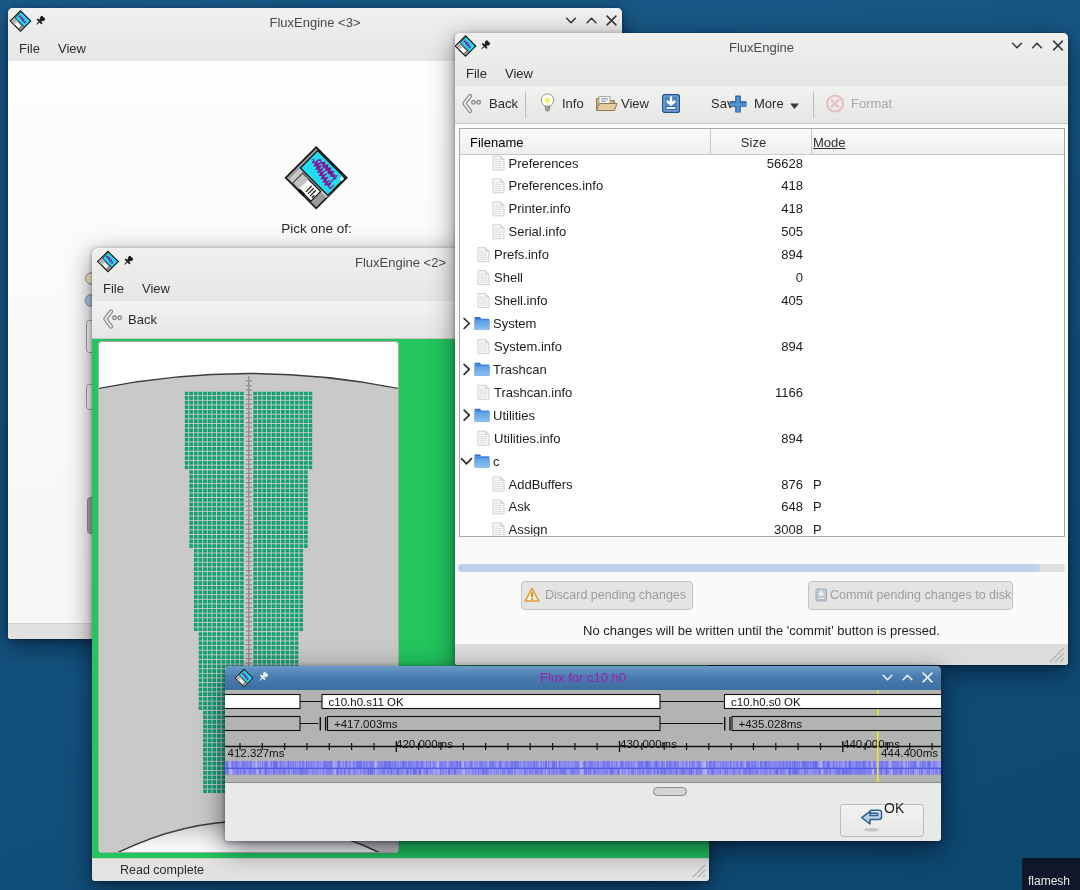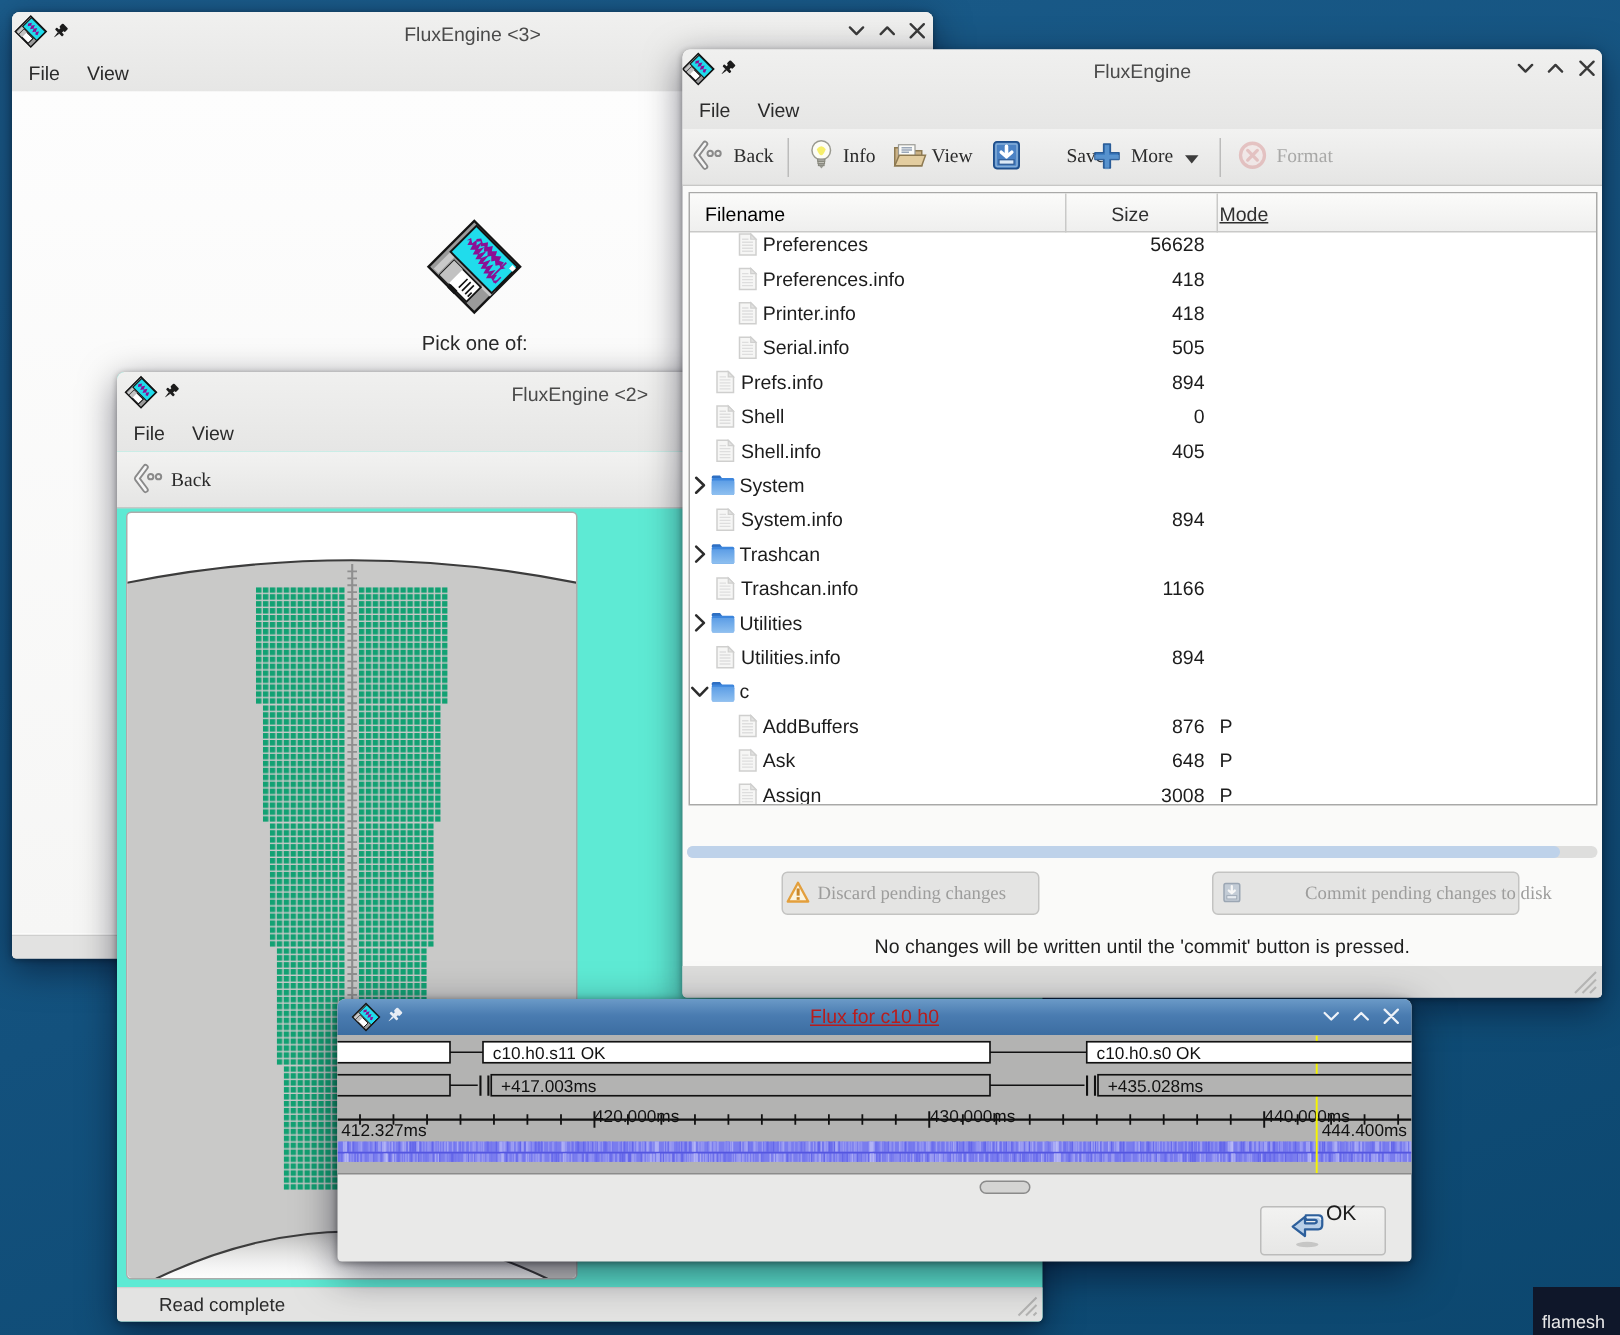--- a/index.html
+++ b/index.html
@@ -1,21 +1,21 @@
 <!DOCTYPE html>
 <html><head><meta charset="utf-8"><style>
 * { margin:0; padding:0; box-sizing:border-box; }
 html,body { width:1080px; height:890px; overflow:hidden; font-family:"Liberation Sans",sans-serif; }
 body { background: linear-gradient(160deg, #1b5c8b 0%, #13517d 55%, #0c476f 100%); position:relative; }
 .win { position:absolute; border-radius:5px 5px 3px 3px; box-shadow: 0 7px 24px rgba(0,0,20,0.5), 0 1px 4px rgba(0,0,0,0.35); }
 .chrome { position:absolute; left:0; right:0; top:0; background:linear-gradient(#f0f0ef, #e6e6e5); border-radius:5px 5px 0 0; }
 .title { position:absolute; width:100%; text-align:center; font-size:13px; color:#4a4a4a; top:7px; }
 .menu { position:absolute; font-size:13px; color:#2b2b2b; }
 svg { position:absolute; left:0; top:0; }
-.tb-label { position:absolute; font-size:13px; color:#2b2b2b;font-family:Liberation Serif, serif; }
+.tb-label { position:absolute; font-size:13px; color:#2b2b2b; }
 </style></head>
 <body>
 
 <div class="win" style="left:8px; top:8px; width:614px; height:631px; background:#fbfbfa;">
   <div class="chrome" style="height:53px;"></div>
   <div class="title">FluxEngine &lt;3&gt;</div>
   <div class="menu" style="left:11px; top:33px;">File</div>
   <div class="menu" style="left:50px; top:33px;">View</div>
   <div style="position:absolute; left:0; top:53px; right:0; bottom:17px; background:linear-gradient(#fdfdfd,#f6f6f5);"></div>
   <div style="position:absolute; left:0; bottom:0; height:16.5px; width:100%; background:#e2e2e1; border-top:1px solid #cfcfce; border-radius:0 0 3px 3px;"></div>
@@ -58,21 +58,21 @@
 
     <circle cx="91.5" cy="278.5" r="5.8" fill="#fdf0c0" stroke="#8a8a8a" stroke-width="1"></circle>
     <circle cx="91" cy="300.5" r="5.8" fill="#aecbe8" stroke="#8a8a8a" stroke-width="1"></circle>
     <rect x="86.5" y="320.5" width="30" height="32" rx="3" fill="#fff" stroke="#9f9f9e" stroke-width="1"></rect>
     <rect x="86.5" y="384.5" width="30" height="25" rx="3" fill="#fff" stroke="#9f9f9e" stroke-width="1"></rect>
     <rect x="93.5" y="439.5" width="30" height="14" rx="3" fill="#fff" stroke="#9f9f9e" stroke-width="1"></rect>
     <rect x="87.5" y="497.5" width="20" height="36" rx="3" fill="#b2afad" stroke="#98918d" stroke-width="1"></rect>
   </svg>
 </div>
 
-<div class="win" style="left:78px; top:248px; width:617px; height:633px; background:#5eead4;">
+<div class="win" style="left:92px; top:248px; width:617px; height:633px; background:#22c55e;">
   <div class="chrome" style="height:53px;"></div>
   <div class="title">FluxEngine &lt;2&gt;</div>
   <div class="menu" style="left:11px; top:33px;">File</div>
   <div class="menu" style="left:50px; top:33px;">View</div>
   <div style="position:absolute; left:0; top:53px; width:100%; height:38px; background:linear-gradient(#f2f2f1,#e5e5e4); border-bottom:1px solid #c7c7c6;"></div>
   <div class="tb-label" style="left:36px; top:64px; font-size:13px;">Back</div>
   <div style="position:absolute; left:0; bottom:0; height:23px; width:100%; background:#e3e3e2; border-top:1px solid #d2d2d1; border-radius:0 0 3px 3px;"></div>
   <div style="position:absolute; left:8px; bottom:4.5px; font-size:12.5px; color:#2b2b2b;margin-left:20px;">Read complete</div>
   <svg width="617" height="633" viewBox="93 248 617 633">
     <defs>
@@ -155,21 +155,21 @@
   <div style="position:absolute; left:358px; top:102px; font-size:13px; color:#2f2f2f;text-decoration:underline;">Mode</div>
   <div style="position:absolute; left:255px; top:96px; width:1px; height:26px; background:#c9c9c8;"></div>
   <div style="position:absolute; left:356px; top:96px; width:1px; height:26px; background:#c9c9c8;"></div>
 
   <div style="position:absolute; left:2.5px; top:531px; width:607px; height:8px; border-radius:4px; background:#dededd;"></div>
   <div style="position:absolute; left:2.5px; top:531px; width:582px; height:8px; border-radius:4px; background:#bed2ea;"></div>
 
   <div style="position:absolute; left:65.5px; top:548px; width:172.5px; height:29px; background:#e4e4e3; border:1px solid #c3c3c2; border-radius:4px;"></div>
   <div class="tb-label" style="left:90px; top:555px; color:#9d9d9c; font-size:12.5px;text-align:right;">Discard pending changes</div>
   <div style="position:absolute; left:353px; top:548px; width:205px; height:29px; background:#e4e4e3; border:1px solid #c3c3c2; border-radius:4px;"></div>
-  <div class="tb-label" style="left:375px; top:555px; color:#9d9d9c; font-size:12.5px;margin-left:40px;">Commit pending changes to disk</div>
+  <div class="tb-label" style="left:375px; top:555px; color:#9d9d9c; font-size:12.5px;">Commit pending changes to disk</div>
   <div style="position:absolute; left:0; top:590px; width:100%; text-align:center; font-size:13px; color:#1e1e1e;">No changes will be written until the 'commit' button is pressed.</div>
   <div style="position:absolute; left:0; bottom:0; width:100%; height:21px; background:#dcdcdb; border-radius:0 0 3px 3px;"></div>
   <svg width="613" height="632" viewBox="455 33 613 632">
     <defs>
       <linearGradient id="foldgrad" x1="0" y1="0" x2="0" y2="1">
         <stop offset="0" stop-color="#5d9ee6"></stop>
           <stop offset="1" stop-color="#8fc0f0"></stop>
       </linearGradient>
     </defs>
     <g transform="translate(465.5,46.0) rotate(-45) scale(0.35555555555555557)">
@@ -364,21 +364,21 @@
 <rect x="0.5" y="0.5" width="10.5" height="12" rx="1.2" fill="#b6c3d1" stroke="#7d8da0" stroke-width="1"></rect>
 <path d="M5.7 2.2 L5.7 7 M5.7 7 L3.7 5.2 M5.7 7 L7.7 5.2" stroke="#ffffff" stroke-width="1.5" stroke-linecap="round" stroke-linejoin="round"></path>
 <rect x="2.4" y="8.6" width="6.6" height="2.2" fill="#e8eef5" stroke="#7d8da0" stroke-width="0.6"></rect>
 </g>
     <path d="M1050 662 L1064 648 M1055 662 L1064 653 M1060 662 L1064 658" stroke="#b4b4b3" stroke-width="1.4"></path>
   </svg>
 </div>
 
 <div class="win" style="left:225px; top:666px; width:716px; height:175px; background:#e9e9e8; box-shadow: 0 8px 28px rgba(0,0,20,0.55), 0 1px 5px rgba(0,0,0,0.4);">
   <div style="position:absolute; left:0; top:0; width:100%; height:24px; background:linear-gradient(#6b9ac7, #4a7cb1 45%, #3c6da1); border-radius:5px 5px 0 0;"></div>
-  <div class="title" style="color:#b91c1c; top:4px;text-decoration:underline;">Flux for c10 h0</div>
+  <div class="title" style="color:#a21caf; top:4px;">Flux for c10 h0</div>
   <div style="position:absolute; left:0; top:24px; width:100%; height:92.3px; background:#b3b3b2;"></div>
   <div style="position:absolute; left:0; top:116.3px; width:100%; height:1px; background:#8c8c8b;"></div>
   <div style="position:absolute; left:428px; top:121px; width:34px; height:8.5px; background:#d4d4d3; border:1px solid #8a8a8a; border-radius:4.5px;"></div>
   <div style="position:absolute; left:615px; top:138px; width:84px; height:33px; background:linear-gradient(#f2f2f1,#e7e7e6); border:1px solid #bcbcbb; border-radius:3px;"></div>
   <div style="position:absolute; left:659px; top:134px; font-size:14px; color:#1c1c1c;">OK</div>
   <svg width="716" height="175" viewBox="225 666 716 175">
     <path d="M225 746.4H941" stroke="#111" stroke-width="1.5"></path>
       <path d="M240.0 742.9V749.9M262.3 742.9V749.9M284.7 742.9V749.9M307.0 742.9V749.9M329.3 742.9V749.9M351.6 742.9V749.9M374.0 742.9V749.9M418.6 742.9V749.9M440.9 742.9V749.9M463.3 742.9V749.9M485.6 742.9V749.9M507.9 742.9V749.9M530.2 742.9V749.9M552.6 742.9V749.9M574.9 742.9V749.9M597.2 742.9V749.9M641.9 742.9V749.9M664.2 742.9V749.9M686.5 742.9V749.9M708.8 742.9V749.9M731.2 742.9V749.9M753.5 742.9V749.9M775.8 742.9V749.9M798.1 742.9V749.9M820.5 742.9V749.9M865.1 742.9V749.9M887.4 742.9V749.9M909.7 742.9V749.9M932.1 742.9V749.9" stroke="#111" stroke-width="1.2"></path>
       <path d="M396.3 740.9V751.9M619.5 740.9V751.9M842.8 740.9V751.9" stroke="#111" stroke-width="1.3"></path>
       <text x="396" y="748.2" font-size="11.5" fill="#111">420.000ms</text>

